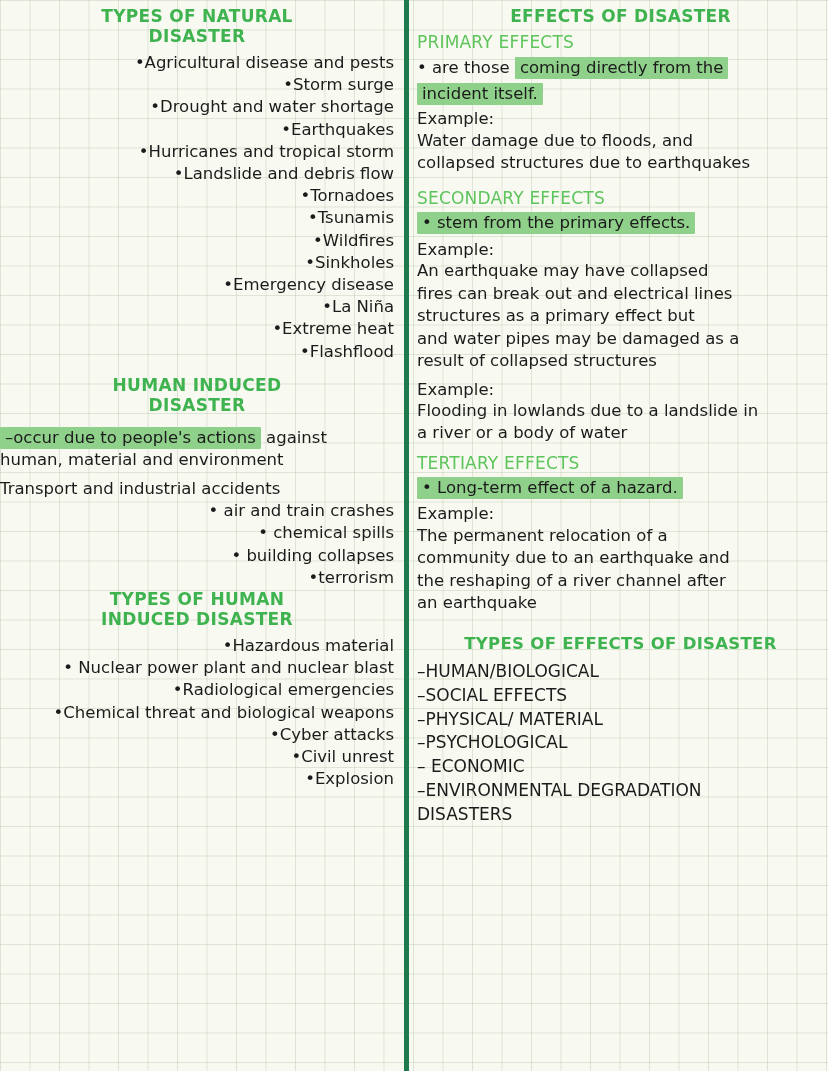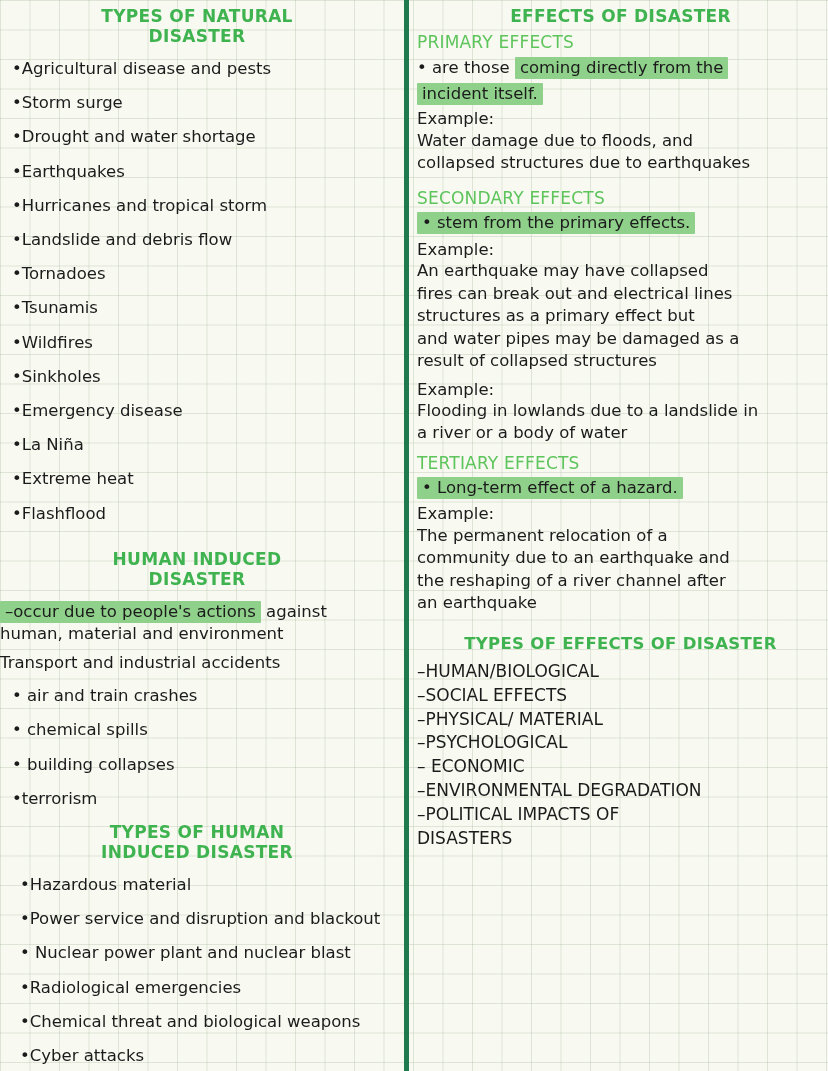--- a/index.html
+++ b/index.html
@@ -77,22 +77,23 @@
   .bullets {
     margin: 0;
     padding: 0;
     list-style: none;
   }
   .bullets li {
     color: #1b1b1b;
     font-size: 16.5px;
     line-height: 1.345;
     font-weight: 500;
-    margin: 12px;
-    padding: 0;
+    margin: 0;
+    padding: 0;
+    text-align: right;
   }
   .hl {
     background: #8fd08a;
     border-radius: 1px;
     padding: 1px 5px 2px 5px;
     box-decoration-break: clone;
     -webkit-box-decoration-break: clone;
   }
   .gap-s { height: 6px; }
   .gap-m { height: 12px; }
@@ -175,21 +176,20 @@
       <li>•terrorism</li>
     </ul>
 
     <div class="heading">
       <div>TYPES OF HUMAN</div>
       <div>INDUCED DISASTER</div>
     </div>
 
     <ul class="bullets" style="padding-left:8px;">
       <li>•Hazardous material</li>
-      <li>•Power service and disruption and blackout</li>
       <li>• Nuclear power plant and nuclear blast</li>
       <li>•Radiological emergencies</li>
       <li>•Chemical threat and biological weapons</li>
       <li>•Cyber attacks</li>
       <li>•Civil unrest</li>
       <li>•Explosion</li>
     </ul>
 
   </div>
 
@@ -245,19 +245,18 @@
 
     <div class="heading center-head" style="font-size:16.5px;">TYPES OF EFFECTS OF DISASTER</div>
 
     <ul class="dash-list">
       <li>–HUMAN/BIOLOGICAL</li>
       <li>–SOCIAL EFFECTS</li>
       <li>–PHYSICAL/ MATERIAL</li>
       <li>–PSYCHOLOGICAL</li>
       <li>– ECONOMIC</li>
       <li>–ENVIRONMENTAL DEGRADATION</li>
-      <li>–POLITICAL IMPACTS OF</li>
       <li>DISASTERS</li>
     </ul>
 
   </div>
 
 </div>
 
 </body></html>

